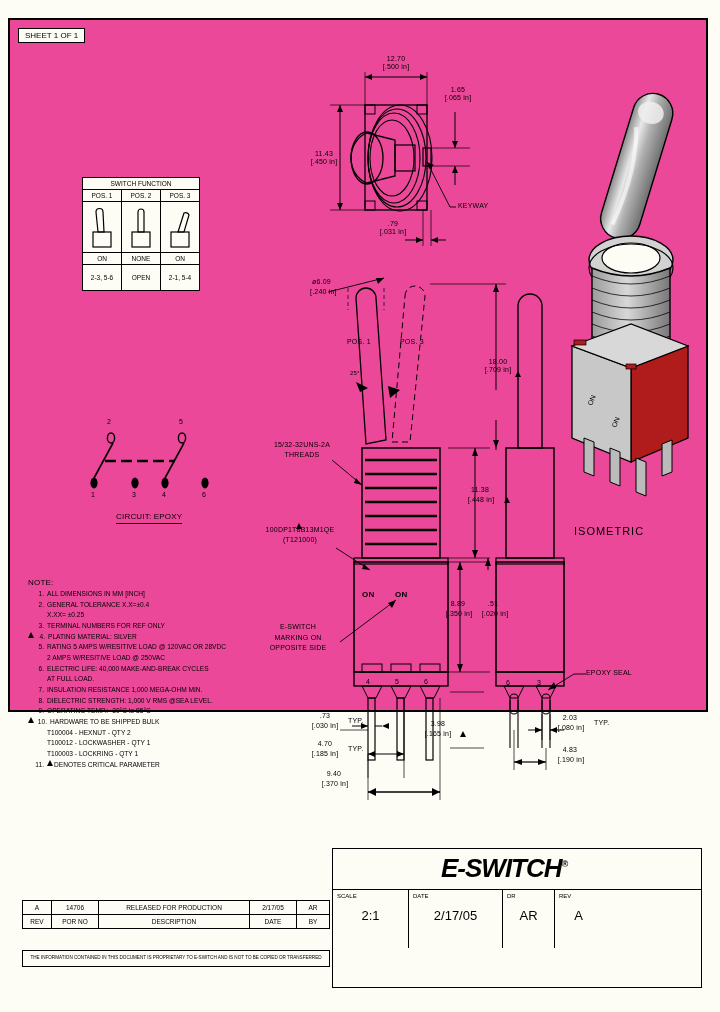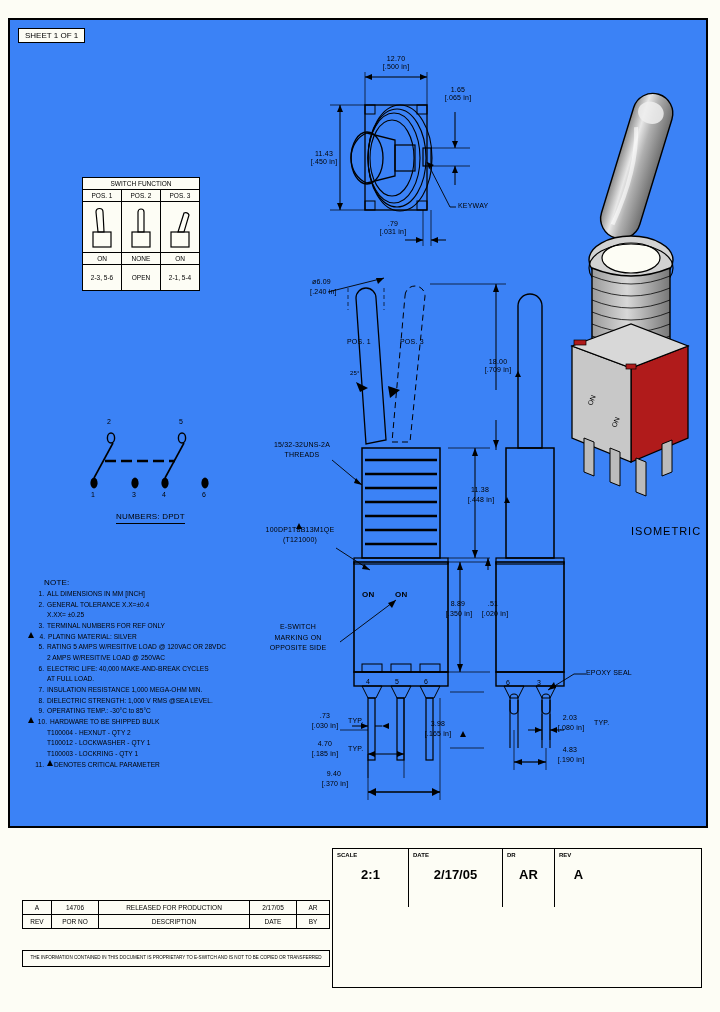--- a/index.html
+++ b/index.html
@@ -1,19 +1,19 @@
 <!DOCTYPE html>
 <html><head>
 <meta charset="utf-8">
 <style>
   html,body{margin:0;padding:0;background:#fdfdf5;}
   body{width:720px;height:1012px;position:relative;
        font-family:"Liberation Sans",sans-serif;color:#000;overflow:hidden;}
-  .sheet{position:absolute;left:8px;top:18px;width:700px;height:810px;
-         border:2px solid #000;background:#3b82f6;box-sizing:border-box;}
+  .sheet{position:absolute;left:8px;top:18px;width:700px;height:694px;
+         border:2px solid #000;background:#ec4899;box-sizing:border-box;}
   .abs{position:absolute;}
   .txt{font-size:7px;letter-spacing:0.2px;white-space:pre;line-height:1.25;}
   .t6{font-size:6px;}
   .t8{font-size:8px;}
   .t11{font-size:11px;}
   .ctr{text-align:center;}
   svg{display:block;overflow:visible;}
 
   
   .sheet-tag{left:8px;top:8px;border:1.5px solid #000;padding:2px 6px;
@@ -32,21 +32,21 @@
   .tri{display:inline-block;width:0;height:0;border-left:3.4px solid transparent;
        border-right:3.4px solid transparent;border-bottom:6px solid #000;
        vertical-align:-1px;margin-right:1px;}
 
   
   .tb{left:322px;top:828px;width:370px;height:140px;border:1.6px solid #000;
       box-sizing:border-box;}
   .tb-logo{height:40px;border-bottom:1.6px solid #000;position:relative;}
   .tb-title{height:38px;border-bottom:1.6px solid #000;position:relative;}
   .tb-bot{height:58px;display:flex;}
-  .tb-cell{border-right:1.6px solid #000;position:relative;box-sizing:border-box;font-weight:bold;}
+  .tb-cell{border-right:1.6px solid #000;position:relative;box-sizing:border-box;}
   .tb-cell:last-child{border-right:none;}
   .cap{position:absolute;left:4px;top:3px;font-size:6px;}
   .val{position:absolute;left:0;right:0;top:18px;text-align:center;font-size:13px;}
 
   
   .rev{left:12px;top:880px;width:308px;border-collapse:collapse;background:#fdfdf5;}
   .rev td{border:1.3px solid #000;font-size:6.5px;text-align:center;padding:3px 1px;}
   .prop{left:12px;top:930px;width:308px;border:1.6px solid #000;box-sizing:border-box;
         padding:4px 2px;text-align:center;font-size:4.6px;line-height:1.5;}
 
@@ -114,25 +114,25 @@
       <line x1="24" y1="66" x2="43" y2="31" stroke="#000" stroke-width="1.6"></line>
       <line x1="95" y1="66" x2="114" y2="31" stroke="#000" stroke-width="1.6"></line>
       <line x1="35" y1="49" x2="105" y2="49" stroke="#000" stroke-width="2.4" stroke-dasharray="11,5"></line>
     </svg>
     <div class="abs txt" style="left:37px;top:6px;">2</div>
     <div class="abs txt" style="left:109px;top:6px;">5</div>
     <div class="abs txt" style="left:21px;top:79px;">1</div>
     <div class="abs txt" style="left:62px;top:79px;">3</div>
     <div class="abs txt" style="left:92px;top:79px;">4</div>
     <div class="abs txt" style="left:132px;top:79px;">6</div>
-    <div class="abs txt t8" style="left:46px;top:100px;border-bottom:1.2px solid #000;padding-bottom:1px;">NUMBERS: DPDT</div>
+    <div class="abs txt t8" style="left:46px;top:100px;border-bottom:1.2px solid #000;padding-bottom:1px;">CIRCUIT: EPOXY</div>
   </div>
 
   <div class="abs notes">
-    <div class="txt t8" style="margin-bottom:1px;margin-left:16px;">NOTE:</div>
+    <div class="txt t8" style="margin-bottom:1px;">NOTE:</div>
     <div class="note-row">
         <span class="note-num">1.</span>
         <span>ALL DIMENSIONS IN MM [INCH]</span>
       </div>
     <div class="note-row">
         <span class="note-num">2.</span>
         <span>GENERAL TOLERANCE  X.X=±0.4</span>
       </div>
     <div class="note-row">
         <span class="note-num"></span>
@@ -491,23 +491,28 @@
       <text x="58" y="360" font-size="7" font-family="Liberation Sans" transform="rotate(-68 58 360)">ON</text>
 
       <g fill="#bbb" stroke="#000" stroke-width="1">
         <path d="M26 370 L36 374 L36 408 L26 404 Z"></path>
         <path d="M52 380 L62 384 L62 418 L52 414 Z"></path>
         <path d="M78 390 L88 394 L88 428 L78 424 Z"></path>
         <path d="M104 376 L114 372 L114 404 L104 408 Z"></path>
       </g>
     </svg>
   </div>
-  <div class="abs txt t11" style="left:621px;top:505px;letter-spacing:1px;">ISOMETRIC</div>
+  <div class="abs txt t11" style="left:564px;top:505px;letter-spacing:1px;">ISOMETRIC</div>
 
   <div class="abs tb">
+    <div class="tb-logo">
+      <div class="abs logo-e" style="left:108px;top:4px;">
+        <span>E-SWITCH</span><sup style="font-size:9px;">®</sup>
+      </div>
+    </div>
     <div class="tb-bot">
       <div class="tb-cell" style="width:76px">
         <div class="cap">SCALE</div>
         <div class="val">2:1</div>
       </div>
       <div class="tb-cell" style="width:94px">
         <div class="cap">DATE</div>
         <div class="val">2/17/05</div>
       </div>
       <div class="tb-cell" style="width:52px">

